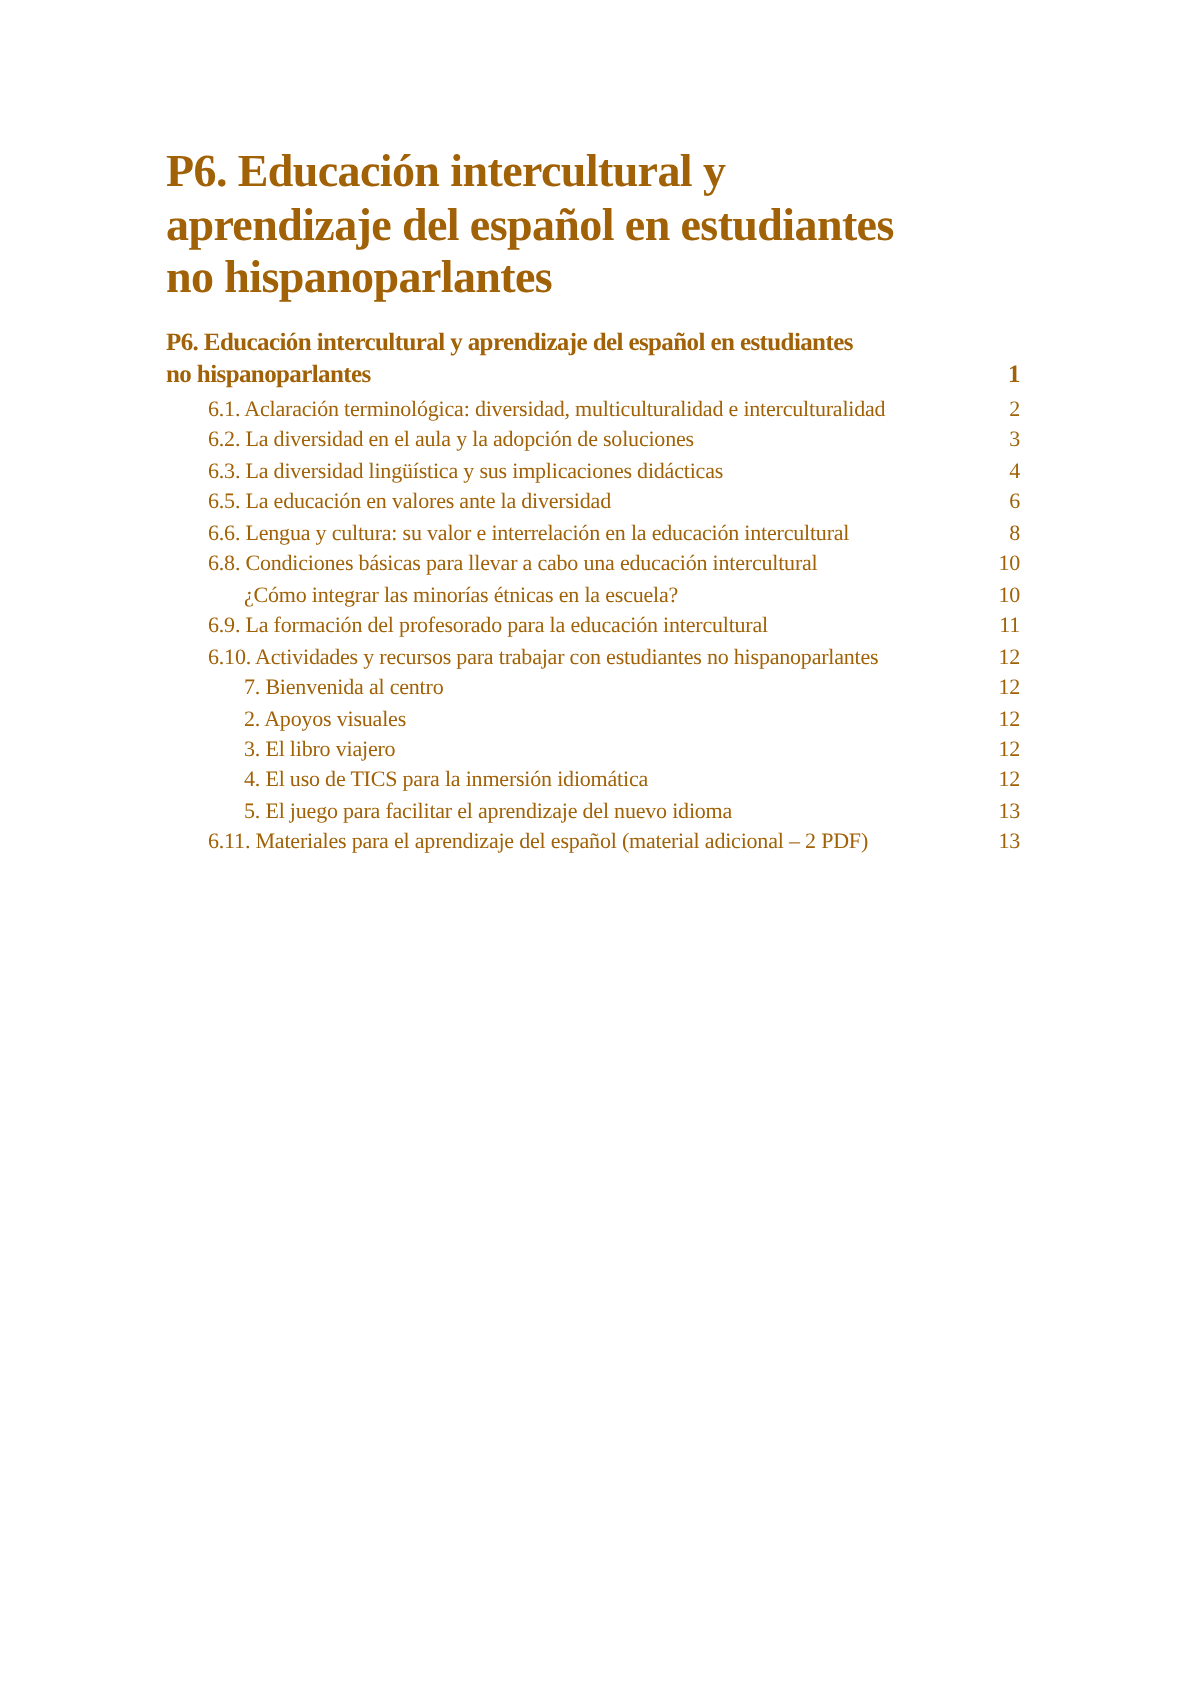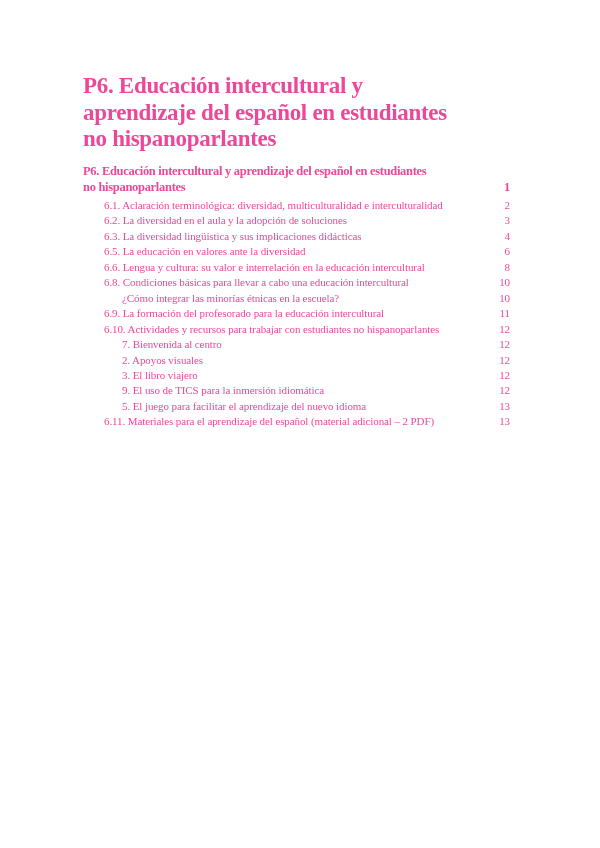--- a/index.html
+++ b/index.html
@@ -5,21 +5,21 @@
   html, body {
     margin: 0;
     padding: 0;
     background: #ffffff;
   }
   .page {
     position: relative;
     width: 600px;
     height: 848px;
     background: #ffffff;
-    color: #ec4899;
+    color: #a16207;
     font-family: "Liberation Serif", "DejaVu Serif", serif;
     overflow: hidden;
   }
   .doc-title {
     position: absolute;
     left: 83px;
     top: 73px;
     margin: 0;
     font-size: 23px;
     line-height: 26.5px;
@@ -153,21 +153,21 @@
     <span class="toc-label">2. Apoyos visuales</span>
     <span class="toc-page">12</span>
   </div>
 
   <div class="toc-row toc-item indent-2">
     <span class="toc-label">3. El libro viajero</span>
     <span class="toc-page">12</span>
   </div>
 
   <div class="toc-row toc-item indent-2">
-    <span class="toc-label">9. El uso de TICS para la inmersión idiomática</span>
+    <span class="toc-label">4. El uso de TICS para la inmersión idiomática</span>
     <span class="toc-page">12</span>
   </div>
 
   <div class="toc-row toc-item indent-2">
     <span class="toc-label">5. El juego para facilitar el aprendizaje del nuevo idioma</span>
     <span class="toc-page">13</span>
   </div>
 
   <div class="toc-row toc-item indent-1">
     <span class="toc-label">6.11. Materiales para el aprendizaje del español (material adicional – 2 PDF)</span>

